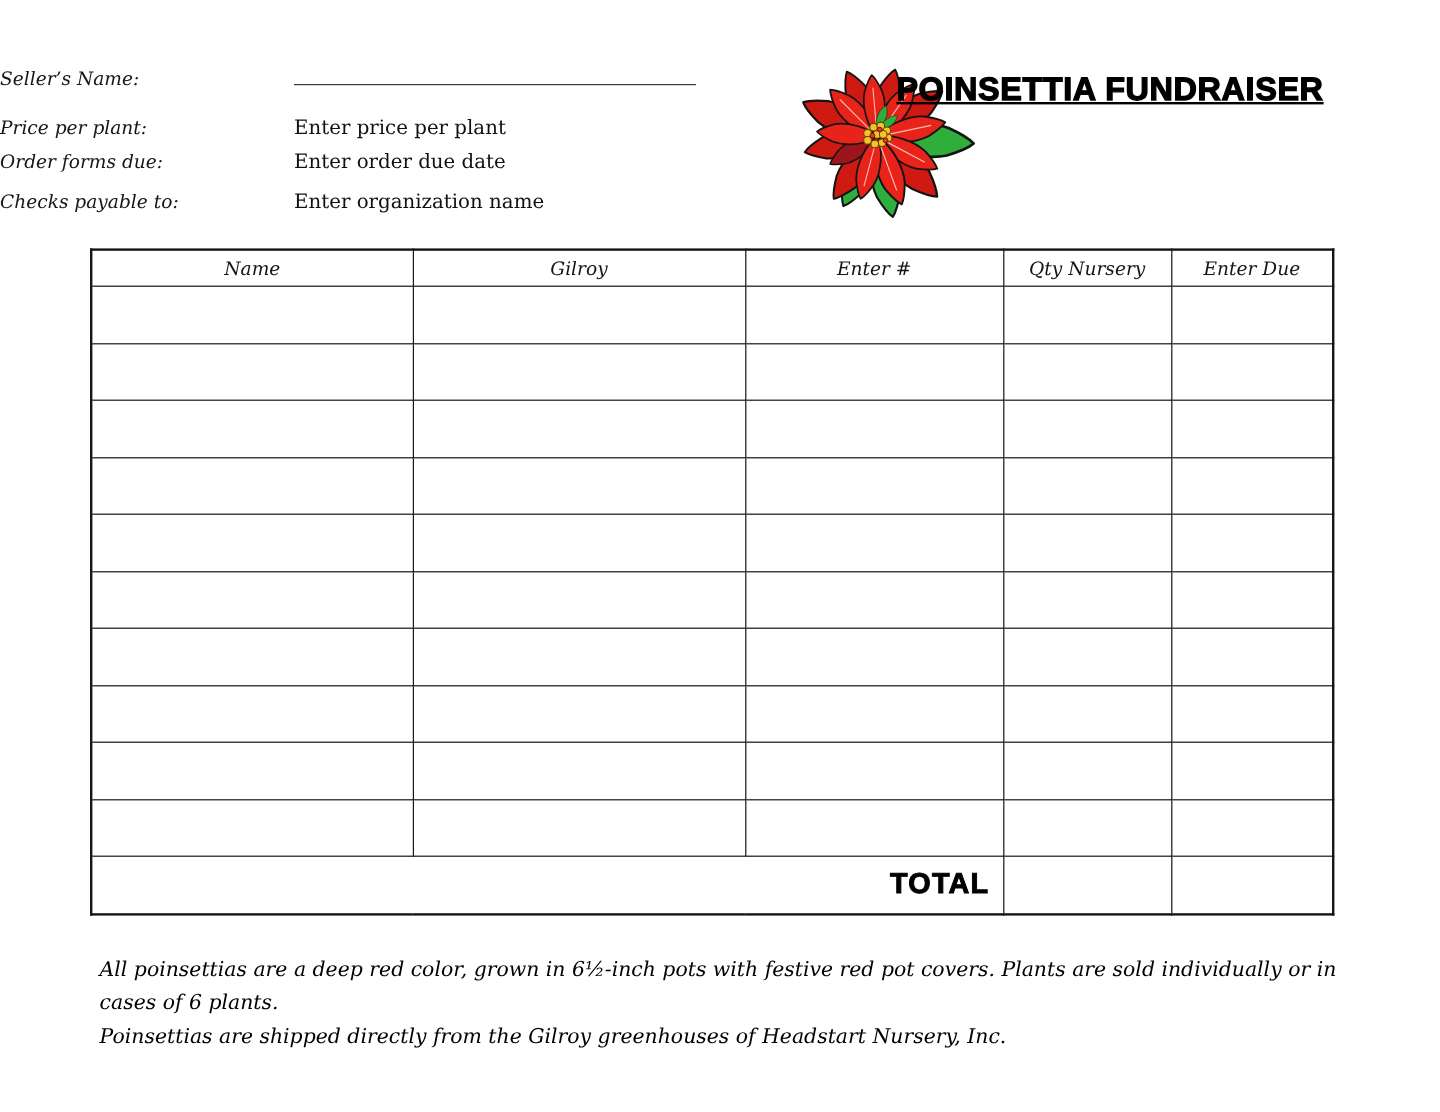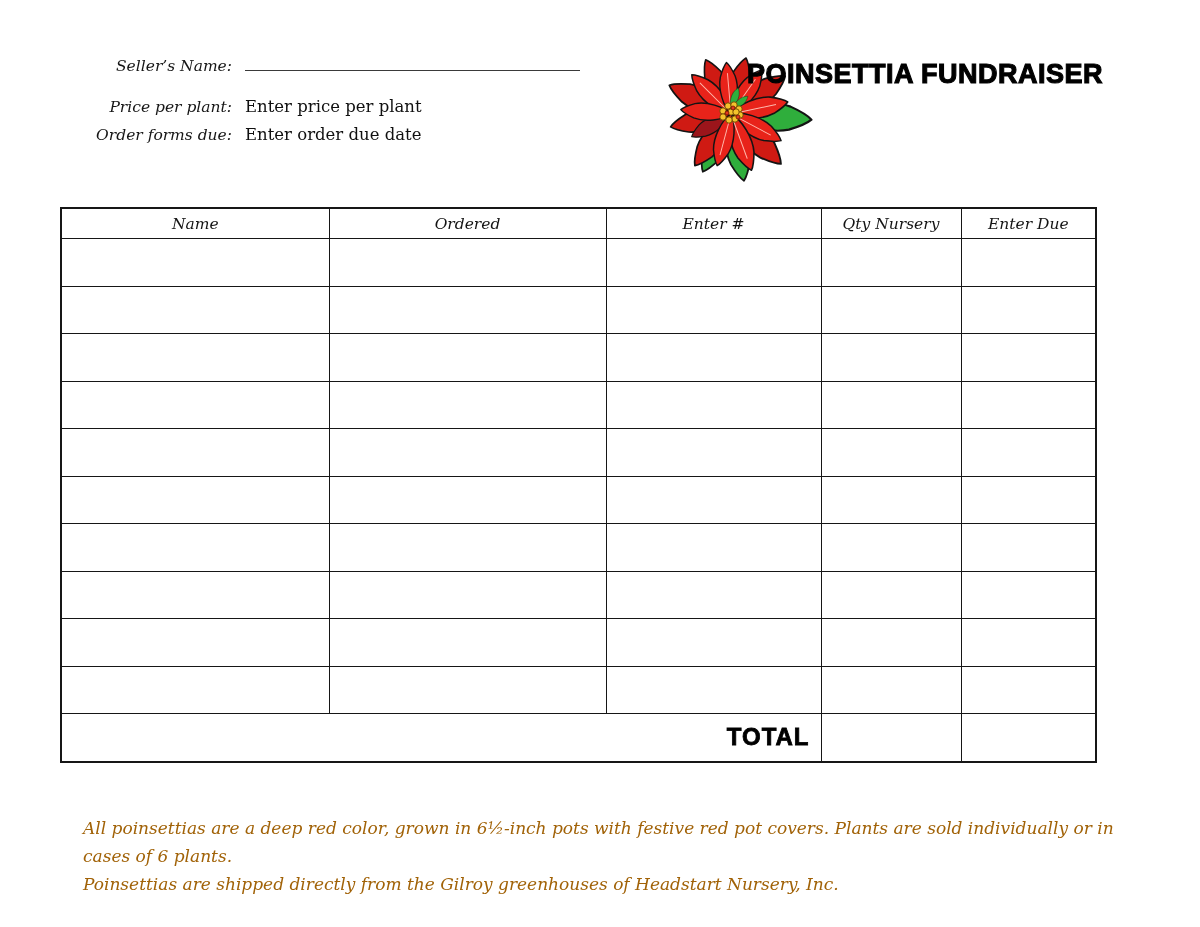--- a/index.html
+++ b/index.html
@@ -5,89 +5,93 @@
   html,body{margin:0;padding:0;}
   body{
     width:1200px;height:927px;background:#ffffff;position:relative;overflow:hidden;
     font-family:"DejaVu Serif", serif;color:#111;
   }
   .page{position:absolute;inset:0;}
 
   
   .field-row{position:absolute;display:flex;align-items:baseline;}
   .field-label{
-    width:232px;text-align:right;font-style:italic;font-size:15.5px;color:#161616;
+    width:232px;font-style:italic;font-size:15.5px;color:#161616;
     font-family:"DejaVu Serif", serif;white-space:nowrap;
   }
   .field-value{
     margin-left:13px;font-size:16.5px;color:#101010;font-style:normal;white-space:nowrap;
     font-family:"DejaVu Serif", serif;
   }
   .row-seller{top:54px;left:0;}
   .row-price{top:97px;left:0;}
   .row-due{top:125px;left:0;}
   .row-checks{top:158px;left:0;}
   .blank-line{
     display:inline-block;margin-left:13px;width:335px;height:1em;
     border-bottom:1.6px solid #3a3a3a;
   }
 
   
   .titles{
     position:absolute;top:57px;right:97px;text-align:right;
     font-family:"Liberation Sans", sans-serif;font-weight:700;
     font-size:27px;line-height:35px;color:#000;
-    -webkit-text-stroke:1.1px #000;letter-spacing:0.5px;white-space:nowrap;
+    -webkit-text-stroke:1.1px #000;letter-spacing:0.5px;white-space:nowrap;text-decoration:underline;
   }
   .flower{position:absolute;left:653px;top:50px;width:164px;height:148px;}
 
   
   .order-table{
-    position:absolute;left:60px;top:207px;width:1035px;
+    position:absolute;left:75px;top:207px;width:1035px;
     border-collapse:collapse;table-layout:fixed;
     border:2.5px solid #161616;
   }
   .order-table th,.order-table td{
     border:1.9px solid #161616;padding:0;vertical-align:middle;
   }
   .order-table thead th{
     height:29px;font-style:italic;font-weight:normal;font-size:15.5px;
     font-family:"DejaVu Serif", serif;text-align:center;color:#141414;
   }
   .order-table tbody td{height:46.5px;}
   .total-row td{height:46px;}
   .total-cell{
     text-align:right;padding-right:11px !important;
     font-family:"Liberation Sans", sans-serif;font-weight:700;font-size:24px;
     -webkit-text-stroke:0.8px #000;letter-spacing:1px;color:#000000;
   }
 
   
   .footer-note{
-    position:absolute;left:83px;top:814px;width:1040px;
-    font-style:italic;font-size:17px;line-height:28px;color:#a16207;
+    position:absolute;left:83px;top:794px;width:1040px;
+    font-style:italic;font-size:17px;line-height:28px;color:#000000;
     font-family:"DejaVu Serif", serif;
   }
 </style>
 </head>
 <body>
 
 <div class="page">
 
   <div class="field-row row-seller">
     <span class="field-label">Seller’s Name:</span>
     <span class="blank-line"></span>
   </div>
   <div class="field-row row-due">
     <span class="field-label">Order forms due:</span>
     <span class="field-value">Enter order due date</span>
   </div>
   <div class="field-row row-price">
     <span class="field-label">Price per plant:</span>
     <span class="field-value">Enter price per plant</span>
+  </div>
+  <div class="field-row row-checks">
+    <span class="field-label">Checks payable to:</span>
+    <span class="field-value">Enter organization name</span>
   </div>
 
   <svg class="flower" viewBox="0 0 164 148" xmlns="http://www.w3.org/2000/svg" aria-hidden="true">
     <defs></defs>
     <g stroke="#141414" stroke-width="1.7" stroke-linejoin="round">
 
       <g fill="#2fae3c">
         <path transform="translate(78,64) rotate(4) scale(1.28)" d="M0 0 C10 -9 32 -13 46 -9 C54 -6 60 -3 63 0 C60 3 54 6 46 9 C32 13 10 9 0 0 Z"></path>
         <path transform="translate(78,64) rotate(79) scale(1.08)" d="M0 0 C10 -9 32 -13 46 -9 C54 -6 60 -3 63 0 C60 3 54 6 46 9 C32 13 10 9 0 0 Z"></path>
         <path transform="translate(78,64) rotate(116) scale(1.02)" d="M0 0 C10 -9 32 -13 46 -9 C54 -6 60 -3 63 0 C60 3 54 6 46 9 C32 13 10 9 0 0 Z"></path>
@@ -159,21 +163,21 @@
     <colgroup>
       <col style="width:268px">
         <col style="width:277px">
         <col style="width:215px">
       <col style="width:140px">
         <col style="width:135px">
     </colgroup>
     <thead>
       <tr>
         <th>Name</th>
-        <th>Ordered</th>
+        <th>Gilroy</th>
         <th>Enter #</th>
         <th>Qty Nursery</th>
         <th>Enter Due</th>
       </tr>
     </thead>
     <tbody id="rows-body">
         <tr>
           <td></td>
           <td></td>
           <td></td>

